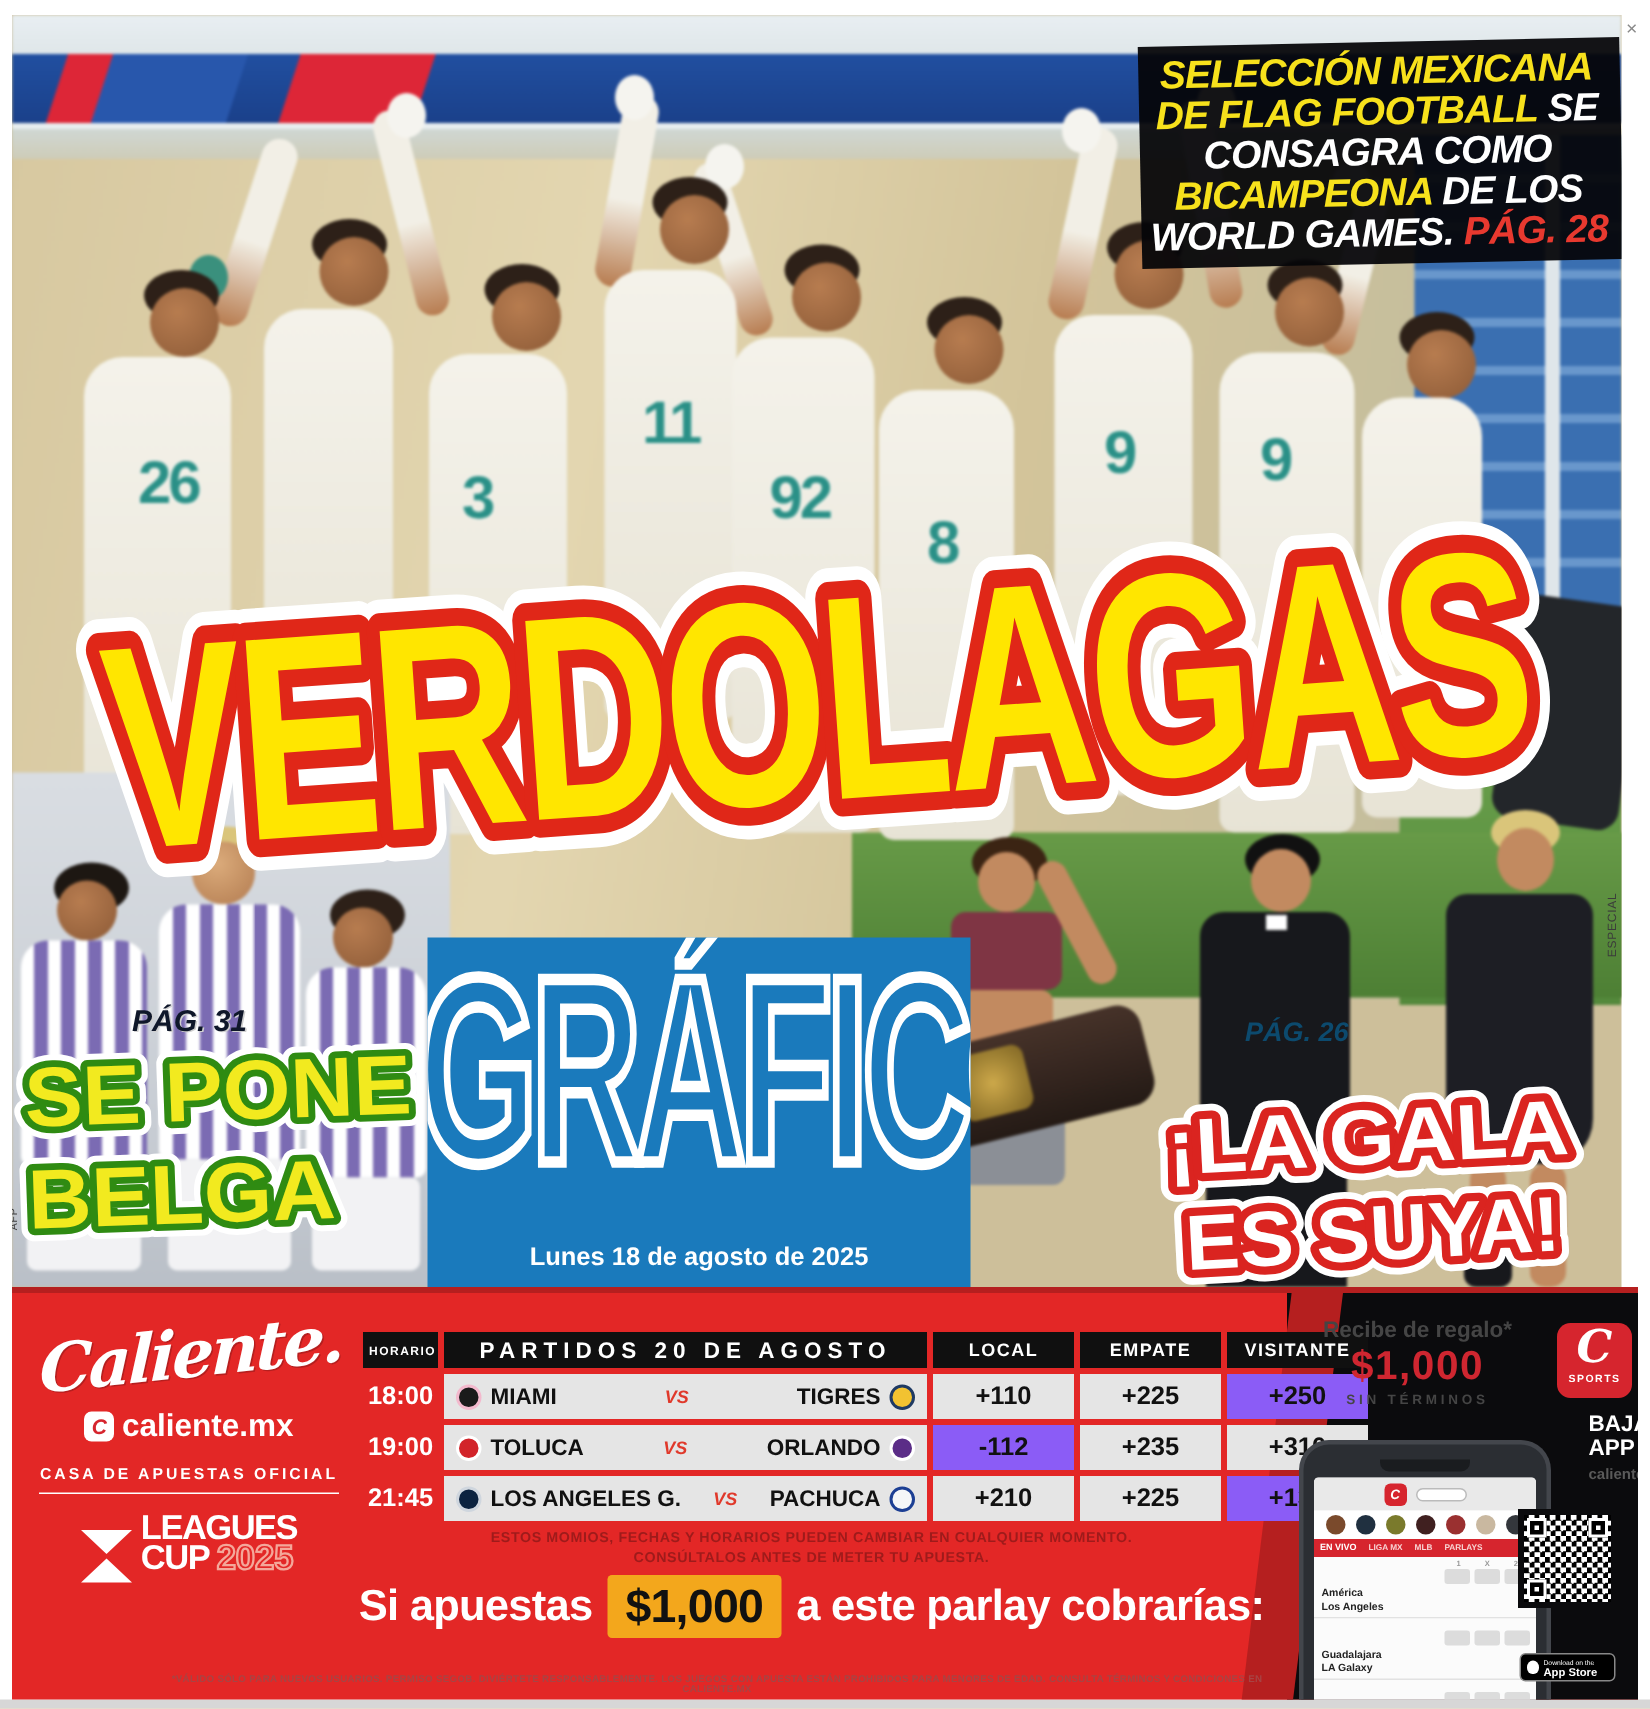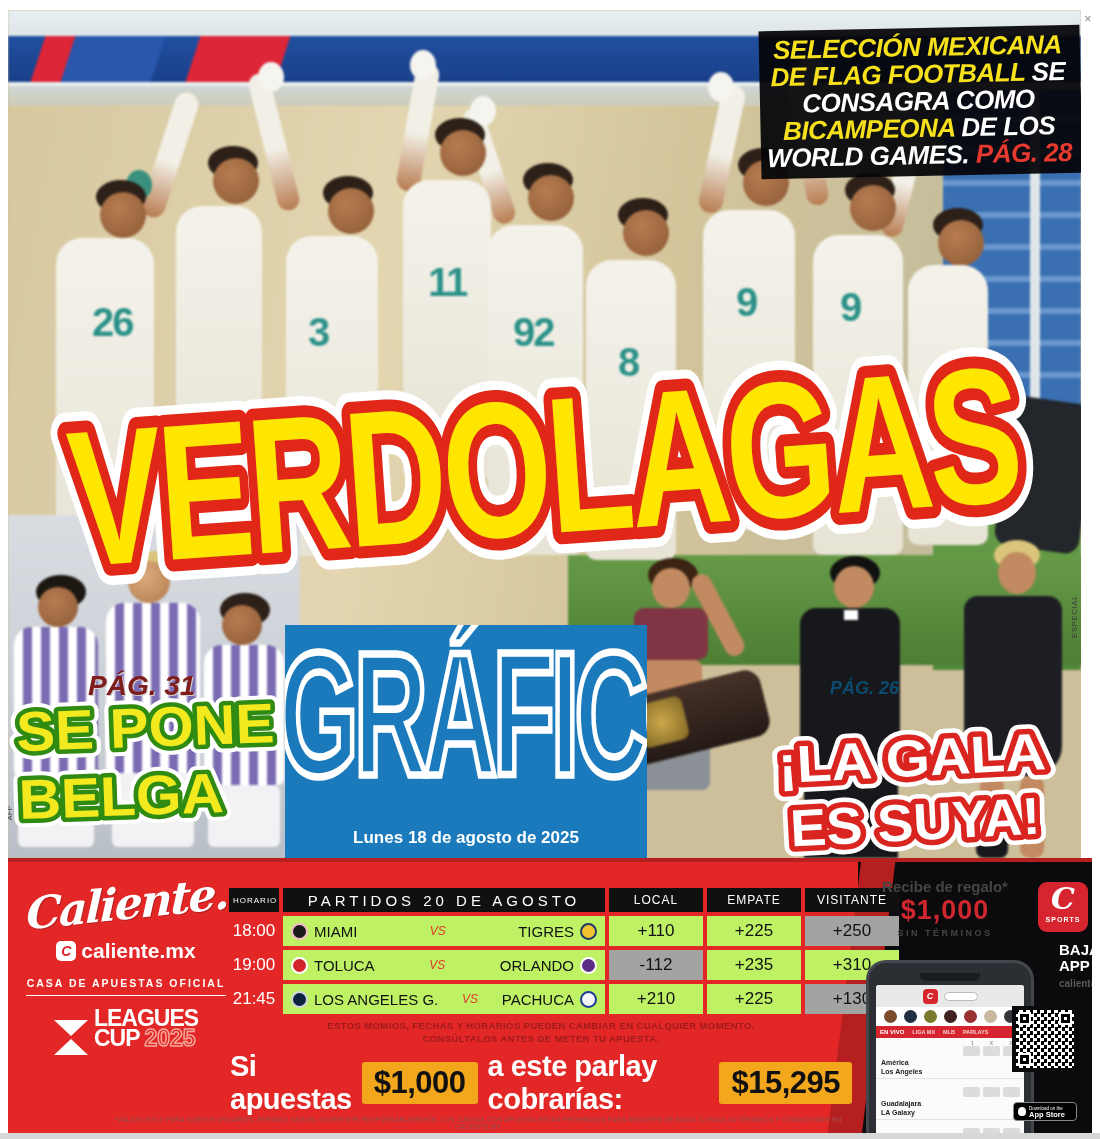--- a/index.html
+++ b/index.html
@@ -56,34 +56,34 @@
   .mxrow{display:flex;align-items:center;justify-content:center;gap:5px;margin-top:10px}
   .cbadge{width:20px;height:20px;background:#fff;border-radius:5px;color:#d6252e;font-weight:bold;font-size:14px;line-height:20px;font-style:italic}
   .mxtxt{font-weight:bold;font-size:21px}
   .casa{margin-top:14px;font-size:10.5px;font-weight:bold;letter-spacing:2px;border-bottom:1.5px solid #fff;padding-bottom:6px}
   .lcup{display:flex;align-items:center;justify-content:center;gap:6px;margin-top:12px}
   .hour{width:0;height:0;border-left:17px solid transparent;border-right:17px solid transparent;border-top:16px solid #fff;position:relative}
   .hour:after{content:"";position:absolute;left:-17px;top:3px;border-left:17px solid transparent;border-right:17px solid transparent;border-bottom:16px solid #fff}
   .lc-txt{text-align:left;font-weight:bold;line-height:20px;font-size:23px;letter-spacing:-1px}
   .lc-year{color:transparent;-webkit-text-stroke:1.5px #f4a79a;font-size:23px;letter-spacing:0}
   
-  #tbl{position:absolute;left:221px;top:26px;width:622px;font-weight:normal}
+  #tbl{position:absolute;left:234px;top:26px;width:622px;font-weight:bold}
   .trow{display:flex;gap:4px;margin-top:4px;height:30px}
   .thdr{display:flex;gap:4px;height:24px;margin-top:0}
   .hcell{background:#101010;color:#fff;display:flex;align-items:center;justify-content:center}
   .c-time{width:50px;flex:none}
   .c-teams{width:322px;flex:none}
   .c-odd{width:94px;flex:none}
   .hcell.c-time{font-size:8px;letter-spacing:1px;justify-content:flex-start;padding-left:4px}
   .hcell.c-teams{font-size:15px;letter-spacing:4px}
   .hcell.c-odd{font-size:12px;letter-spacing:1px}
-  .tcell{display:flex;align-items:center;justify-content:center;background:#bef264;color:#111;font-size:17px}
+  .tcell{display:flex;align-items:center;justify-content:center;background:#e5e5e5;color:#111;font-size:17px}
   .tcell.time{background:transparent;color:#fff;font-size:17px}
   .tcell.teams{justify-content:space-between;padding:0 8px;font-size:15px}
-  .tcell.amber{background:#a3a3a3}
+  .tcell.amber{background:#8b5cf6}
   .vs{color:#e0392b;font-style:italic;font-size:12px}
   .crest{width:17px;height:17px;border-radius:50%;flex:none}
   .team{display:flex;align-items:center;gap:6px}
   
   .disc{position:absolute;left:222px;width:622px;text-align:center;color:#9e1b1b;font-weight:bold;font-size:9.5px;letter-spacing:.4px}
   #parlay{position:absolute;left:222px;top:188px;width:622px;display:flex;align-items:center;justify-content:center;gap:10px;color:#fff;font-weight:bold;font-size:29px;letter-spacing:-.5px}
   .money{background:#f3a71c;color:#111;padding:3px 12px;border-radius:3px;font-size:31px}
   .fine{position:absolute;left:90px;top:254px;width:760px;text-align:center;color:#a84444;font-weight:bold;font-size:6.5px;letter-spacing:.2px}
   
   .promo{position:absolute;left:847px;top:16px;width:180px;text-align:center}
@@ -247,21 +247,21 @@
 
   <div id="mast" class="abs">
     <svg width="430" height="200" viewBox="0 0 430 200">
       <g transform="scale(1 1.28)">
         <text x="0" y="120" font-family="Liberation Sans, sans-serif" font-weight="bold" font-size="138" letter-spacing="-6" textLength="440" lengthAdjust="spacingAndGlyphs" fill="none" stroke="#ffffff" stroke-width="6">GRÁFICO</text>
       </g>
     </svg>
     <div class="date">Lunes 18 de agosto de 2025</div>
   </div>
 
-  <div class="abs pg" style="left:80px;top:660px;color:#7f1d1d;font-size:28px;text-shadow:1px 1px 0 #cfcfcf">PÁG. 31</div>
+  <div class="abs pg" style="left:80px;top:660px;color:#0f172a;font-size:20px;text-shadow:1px 1px 0 #cfcfcf">PÁG. 31</div>
   <svg class="abs" style="left:2px;top:682px;width:310px;height:170px;transform:rotate(-2deg);z-index:30;overflow:visible" viewBox="0 0 310 170">
     <text x="8" y="54" font-weight="bold" font-size="56" paint-order="stroke" stroke="#fff" stroke-width="17" stroke-linejoin="round" fill="none" textLength="258" lengthAdjust="spacingAndGlyphs">SE PONE</text>
     <text x="8" y="54" font-weight="bold" font-size="56" paint-order="stroke" stroke="#2f8b12" stroke-width="9" stroke-linejoin="round" fill="#f2ea1f" textLength="258" lengthAdjust="spacingAndGlyphs">SE PONE</text>
     <text x="8" y="122" font-weight="bold" font-size="56" paint-order="stroke" stroke="#fff" stroke-width="17" stroke-linejoin="round" fill="none" textLength="205" lengthAdjust="spacingAndGlyphs">BELGA</text>
     <text x="8" y="122" font-weight="bold" font-size="56" paint-order="stroke" stroke="#2f8b12" stroke-width="9" stroke-linejoin="round" fill="#f2ea1f" textLength="205" lengthAdjust="spacingAndGlyphs">BELGA</text>
   </svg>
 
   <div class="abs pg" style="left:822px;top:668px;color:#0c4a6e;font-size:18px;z-index:30">PÁG. 26</div>
   <svg class="abs" style="left:728px;top:714px;width:360px;height:150px;transform:rotate(-3deg);z-index:30;overflow:visible" viewBox="0 0 360 150">
     <text x="178" y="52" text-anchor="middle" font-weight="bold" font-size="52" paint-order="stroke" stroke="#fff" stroke-width="20" stroke-linejoin="round" fill="none" textLength="268" lengthAdjust="spacingAndGlyphs">¡LA GALA</text>
@@ -355,21 +355,20 @@
     </div>
   </div>
 
   <div class="disc" style="top:158px">ESTOS MOMIOS, FECHAS Y HORARIOS PUEDEN CAMBIAR EN CUALQUIER MOMENTO.</div>
   <div class="disc" style="top:171px">CONSÚLTALOS ANTES DE METER TU APUESTA.</div>
 
   <div id="parlay">
     <span>Si apuestas</span>
     <span class="money">$1,000</span>
     <span>a este parlay cobrarías:</span>
-    <span class="money">$15,295</span>
   </div>
 
   <div class="fine">*VÁLIDO SÓLO PARA NUEVOS USUARIOS. PERMISO SEGOB. DIVIÉRTETE RESPONSABLEMENTE. LOS JUEGOS CON APUESTA ESTÁN PROHIBIDOS PARA MENORES DE EDAD. CONSULTA TÉRMINOS Y CONDICIONES EN CALIENTE.MX</div>
 
   <div class="promo">
     <div class="p1">Recibe de regalo*</div>
     <div class="amt">$1,000</div>
     <div class="p2">SIN TÉRMINOS</div>
   </div>
 

